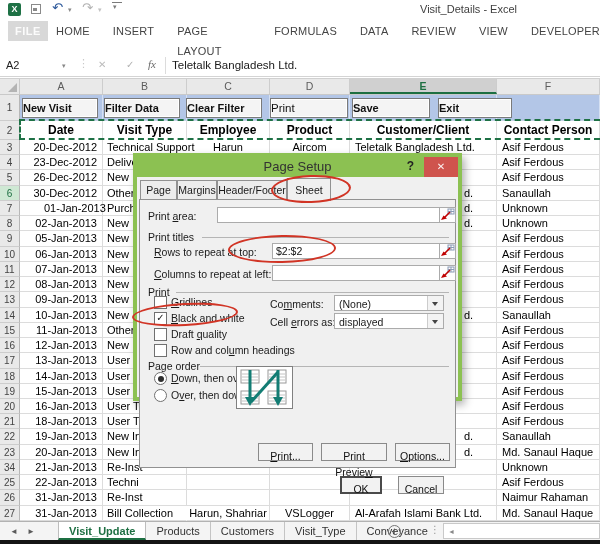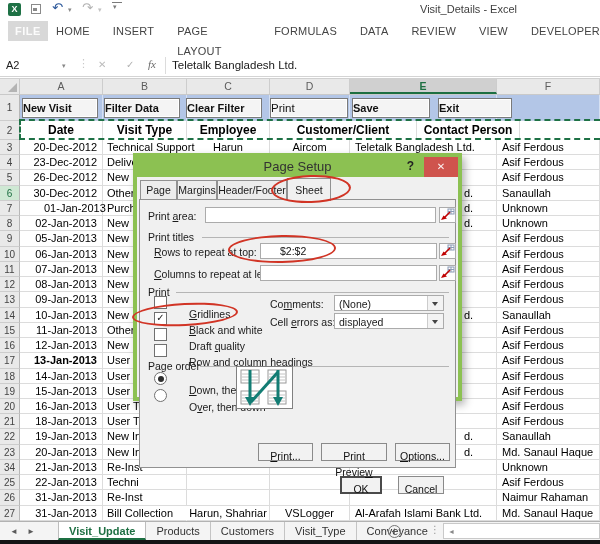--- a/index.html
+++ b/index.html
@@ -99,31 +99,31 @@
              font-size:10px;text-align:center;line-height:20px;}
   .dlg-body{position:absolute;left:0;top:20px;right:0;bottom:0;font-size:10.5px;color:#1a1a1a;}
   .dtab{position:absolute;top:3px;height:20px;box-sizing:border-box;border:1px solid #919191;border-bottom:none;
         background:#ececec;text-align:center;line-height:19px;font-size:10.5px;z-index:1;}
   .dtab.active{background:#f0f0f0;top:1px;height:23px;line-height:22px;z-index:3;}
   .dlg-panel{position:absolute;left:2px;right:2px;top:22px;height:269px;border:1px solid #919191;
              background:#f0f0f0;box-sizing:border-box;z-index:2;}
   .dlab{position:absolute;white-space:nowrap;}
   .dline{position:absolute;border-top:1px solid #b5b5b5;}
   .dinput{position:absolute;height:16px;border:1px solid #ababab;background:#fff;box-sizing:border-box;
-          font-size:10.5px;font-family:inherit;padding:0 19px;color:#111;}
+          font-size:10.5px;font-family:inherit;padding:0 3px;color:#111;margin-left:12px;}
   .range-ico{position:absolute;width:17px;height:16px;border:1px solid #ababab;background:#fdfdfd;box-sizing:border-box;}
   .dselect{position:absolute;height:16px;width:110px;border:1px solid #ababab;background:#fff;box-sizing:border-box;}
   .dselect .val{position:absolute;left:4px;top:1.5px;font-size:10.5px;}
   .dselect .dd{position:absolute;right:0;top:0;width:15px;height:100%;background:#f3f3f3;border-left:1px solid #ccc;}
   .dselect .dd:after{content:"";position:absolute;left:4px;top:6px;border-left:3.5px solid transparent;
                      border-right:3.5px solid transparent;border-top:4px solid #444;}
   .chkrow,.radrow{position:absolute;left:14px;height:14px;}
   .chk{position:absolute;left:0;top:0;width:11px;height:11px;border:1px solid #707070;background:#fff;
        font-size:10px;font-weight:bold;line-height:10px;text-align:center;color:#222;}
-  .chklab{position:absolute;left:35px;top:0;white-space:nowrap;margin-top:12px;}
+  .chklab{position:absolute;left:17px;top:0;white-space:nowrap;}
   .rad{position:absolute;left:0;top:0;width:11px;height:11px;border:1px solid #707070;background:#fff;border-radius:50%;}
   .rad.on:after{content:"";position:absolute;left:2.5px;top:2.5px;width:6px;height:6px;border-radius:50%;background:#2d2d2d;}
   .dbtn{position:absolute;height:18px;background:#f2f2f2;border:1px solid #8a8a8a;box-sizing:border-box;
         font-size:10.5px;font-family:inherit;text-align:center;line-height:16px;color:#111;padding:4px;}
   .dbtn.ok{border:2px solid #4a4a4a;line-height:14px;}
   .preview-box{position:absolute;left:96px;top:166px;width:57px;height:43px;}
   
   .red-ellipse{border:2.5px solid #d13425;border-radius:50%;box-sizing:border-box;z-index:8;pointer-events:none;}
   #ell-sheet{left:271px;top:175px;width:80px;height:28px;transform:rotate(-2deg);}
   #ell-rows{left:228px;top:235px;width:108px;height:28px;transform:rotate(-1deg);}
@@ -195,20 +195,21 @@
       <div class="xbtn thin" style="left: 270px; width: 78px;">Print</div>
       <div class="xbtn" style="left: 352px; width: 78px;">Save</div>
       <div class="xbtn" style="left: 438px; width: 74px;">Exit</div>
     </div>
 
   <div class="abs" id="row2">
     <div class="rnum">2</div>
   <div class="h2cell" style="width: 83px;">Date</div>
       <div class="h2cell" style="width: 84px;">Visit Type</div>
       <div class="h2cell" style="width: 83px;">Employee</div>
+      <div class="h2cell" style="width: 80px;">Product</div>
       <div class="h2cell" style="width: 147px;">Customer/Client</div>
       <div class="h2cell" style="width: 103px;">Contact Person</div>
     </div>
   <div class="abs" id="marquee"></div>
 
   <div class="abs" id="rows">
       <div class="rrow">
         <div class="rnum">3</div>
         <div class="cell c-a" style="width: 83px;">20-Dec-2012</div>
         <div class="cell c-b no-r" style="width: 84px;">Technical Support</div>
@@ -333,21 +334,21 @@
         <div class="rnum">16</div>
         <div class="cell c-a" style="width: 83px;">12-Jan-2013</div>
         <div class="cell c-b" style="width: 84px;">New In</div>
         <div class="cell c-c" style="width: 83px;"></div>
         <div class="cell c-d" style="width: 80px;"></div>
         <div class="cell c-e" style="width: 147px;"></div>
         <div class="cell c-f" style="width: 103px;">Asif Ferdous</div>
       </div>
       <div class="rrow">
         <div class="rnum">17</div>
-        <div class="cell c-a" style="width: 83px; font-weight: bold;">13-Jan-2013</div>
+        <div class="cell c-a" style="width: 83px;">13-Jan-2013</div>
         <div class="cell c-b" style="width: 84px;">User Tr</div>
         <div class="cell c-c" style="width: 83px;"></div>
         <div class="cell c-d" style="width: 80px;"></div>
         <div class="cell c-e" style="width: 147px;"></div>
         <div class="cell c-f" style="width: 103px;">Asif Ferdous</div>
       </div>
       <div class="rrow">
         <div class="rnum">18</div>
         <div class="cell c-a" style="width: 83px;">14-Jan-2013</div>
         <div class="cell c-b" style="width: 84px;">User Tr</div>

